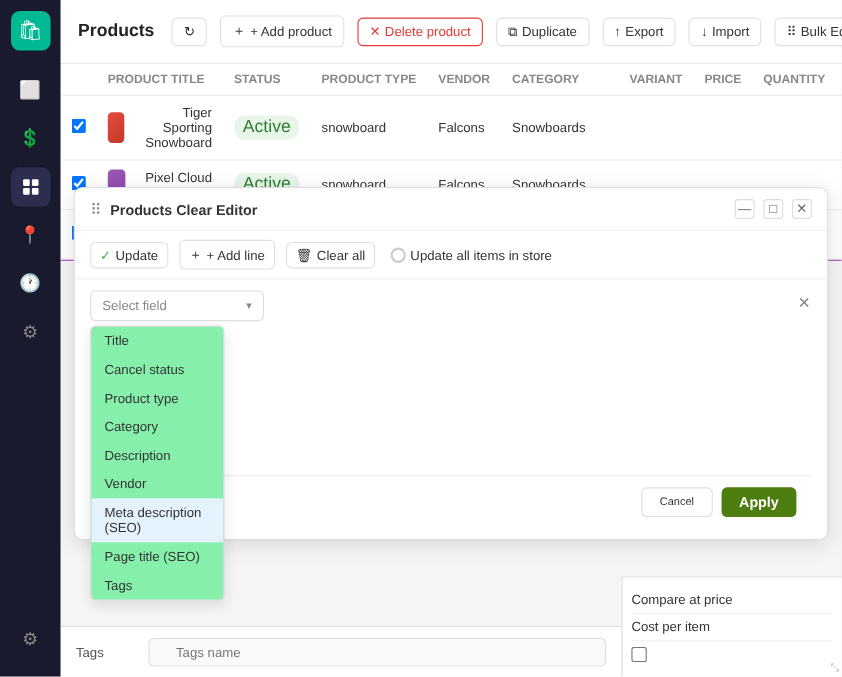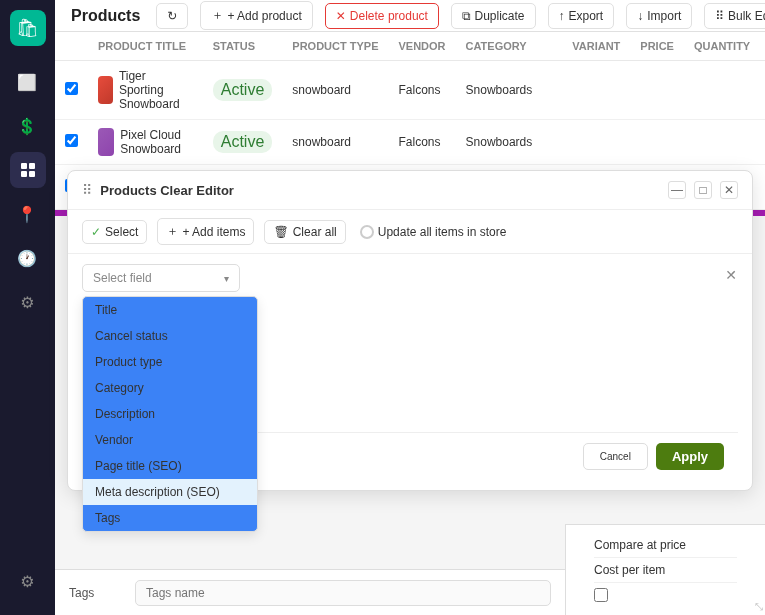--- a/index.html
+++ b/index.html
@@ -45,21 +45,21 @@
       left: 55px; top: 0;
       width: 710px; height: 615px;
       background: #f5f5f5;
       display: flex;
       flex-direction: column;
     }
 
     
     .topbar {
       background: #fff;
-      height: 32px;
+      height: 58px;
       display: flex;
       align-items: center;
       padding: 0 16px;
       gap: 12px;
       border-bottom: 1px solid #e0e0e0;
       flex-shrink: 0;
     }
     .topbar-title {
       font-size: 16px;
       font-weight: 600;
@@ -78,21 +78,21 @@
       font-size: 12px;
       color: #333;
       white-space: nowrap;
     }
     .topbar-btn.danger { color: #e53935; border-color: #e53935; }
 
     
     .table-container {
       background: #fff;
       margin: 0;
-      border-bottom: 6px solid #a21caf;
+      border-bottom: 1px solid #a21caf;
       flex-shrink: 0;
     }
     table {
       width: 100%;
       border-collapse: collapse;
     }
     thead th {
       font-size: 11px;
       font-weight: 600;
       color: #888;
@@ -123,21 +123,21 @@
     .thumb-snowboard-2 { background: linear-gradient(135deg, #9b59b6 0%, #8e44ad 100%); }
     .thumb-snowboard-3 { background: linear-gradient(135deg, #27ae60 0%, #2ecc71 100%); }
     .status-badge {
       display: inline-block;
       padding: 2px 8px;
       border-radius: 10px;
       font-size: 16px;
       font-weight: 500;
     }
     .status-active { background: #e8f5e9; color: #2e7d32; }
-    .product-title-cell { display: flex; align-items: center; }
+    .product-title-cell { display: flex; align-items: center; text-align: right; }
 
     
     .bulk-editor {
       position: absolute;
       left: 12px; top: 170px;
       width: 686px;
       background: #fff;
       border: 1px solid #ddd;
       border-radius: 8px;
       box-shadow: 0 4px 20px rgba(0,0,0,0.12);
@@ -228,22 +228,22 @@
       width: 158px;
     }
     .select-field-text { flex: 1; }
     .select-field-chevron { font-size: 10px; color: #888; }
 
     
     .dropdown-menu {
       position: absolute;
       top: 32px;
       left: 0;
-      width: 176px;
-      background: #3b82f6;
+      width: 122px;
+      background: #86efac;
       border: 1px solid #ddd;
       border-radius: 5px;
       box-shadow: 0 4px 12px rgba(0,0,0,0.1);
       z-index: 30;
       overflow: hidden;
     }
     .dropdown-item {
       padding: 6px 12px;
       font-size: 12px;
       color: #333;
@@ -459,25 +459,25 @@
       <span style="color:#888; font-size:14px;">⠿</span>
       <span class="bulk-editor-title">Products Clear Editor</span>
       <button class="win-btn">—</button>
       <button class="win-btn">□</button>
       <button class="win-btn">✕</button>
     </div>
 
     <div class="bulk-editor-controls">
       <button class="be-btn">
         <span style="color:#4caf50;">✓</span>
-        <span>Select</span>
+        <span>Update</span>
       </button>
       <button class="be-btn">
         <span>＋</span>
-        <span>+ Add items</span>
+        <span>+ Add line</span>
       </button>
       <button class="be-btn">
         <span>🗑</span>
         <span>Clear all</span>
       </button>
       <div class="radio-group">
         <label class="radio-option">
           <div class="radio-dot"></div>
           <span>Update all items in store</span>
         </label>
@@ -491,41 +491,41 @@
           <span class="select-field-chevron">▾</span>
         </div>
 
         <div class="dropdown-menu">
           <div class="dropdown-item">Title</div>
           <div class="dropdown-item">Cancel status</div>
           <div class="dropdown-item">Product type</div>
           <div class="dropdown-item">Category</div>
           <div class="dropdown-item">Description</div>
           <div class="dropdown-item">Vendor</div>
+          <div class="dropdown-item highlighted">Meta description (SEO)</div>
           <div class="dropdown-item">Page title (SEO)</div>
-          <div class="dropdown-item highlighted">Meta description (SEO)</div>
           <div class="dropdown-item">Tags</div>
         </div>
       </div>
 
       <div class="field-close-btn">✕</div>
 
       <div class="bulk-editor-footer">
         <button class="btn-cancel">Cancel</button>
         <button class="btn-apply">Apply</button>
       </div>
     </div>
   </div>
 
   <div style="position:absolute; bottom:0; left:0; width:510px; background:#fff; border-top:1px solid #ddd; display:flex; align-items:center; padding:8px 14px; gap:16px; height:46px;">
     <span style="font-size:12px; color:#555; min-width:50px;">Tags</span>
-    <input type="text" style="flex: 1 1 0%; padding: 5px 10px; border: 1px solid rgb(221, 221, 221); border-radius: 5px; font-size: 12px; color: rgb(170, 170, 170); background: rgb(250, 250, 250);" placeholder="Tags name">
-  </div>
-
-  <div style="position:absolute; bottom:0; right:0; width:200px; background:#fff; border-left:1px solid #ddd; border-top:1px solid #ddd; padding:8px 28px;">
+    <input type="text" style="flex: 1 1 0%; padding: 5px 24px; border: 1px solid rgb(221, 221, 221); border-radius: 5px; font-size: 12px; color: rgb(170, 170, 170); background: rgb(250, 250, 250);" placeholder="Tags name">
+  </div>
+
+  <div style="position:absolute; bottom:0; right:0; width:200px; background:#fff; border-left:1px solid #ddd; border-top:1px solid #ddd; padding:8px 8px;">
     <div style="display:flex; align-items:center; justify-content:space-between; padding:5px 0; border-bottom:1px solid #f0f0f0;">
       <span style="font-size:12px; color:#333;">Compare at price</span>
     </div>
     <div style="display:flex; align-items:center; justify-content:space-between; padding:5px 0; border-bottom:1px solid #f0f0f0;">
       <span style="font-size:12px; color:#333;">Cost per item</span>
     </div>
     <div style="display:flex; align-items:center; justify-content:space-between; padding:5px 0;">
       <input type="checkbox" style="width: 14px; height: 14px;">
     </div>
   </div>

